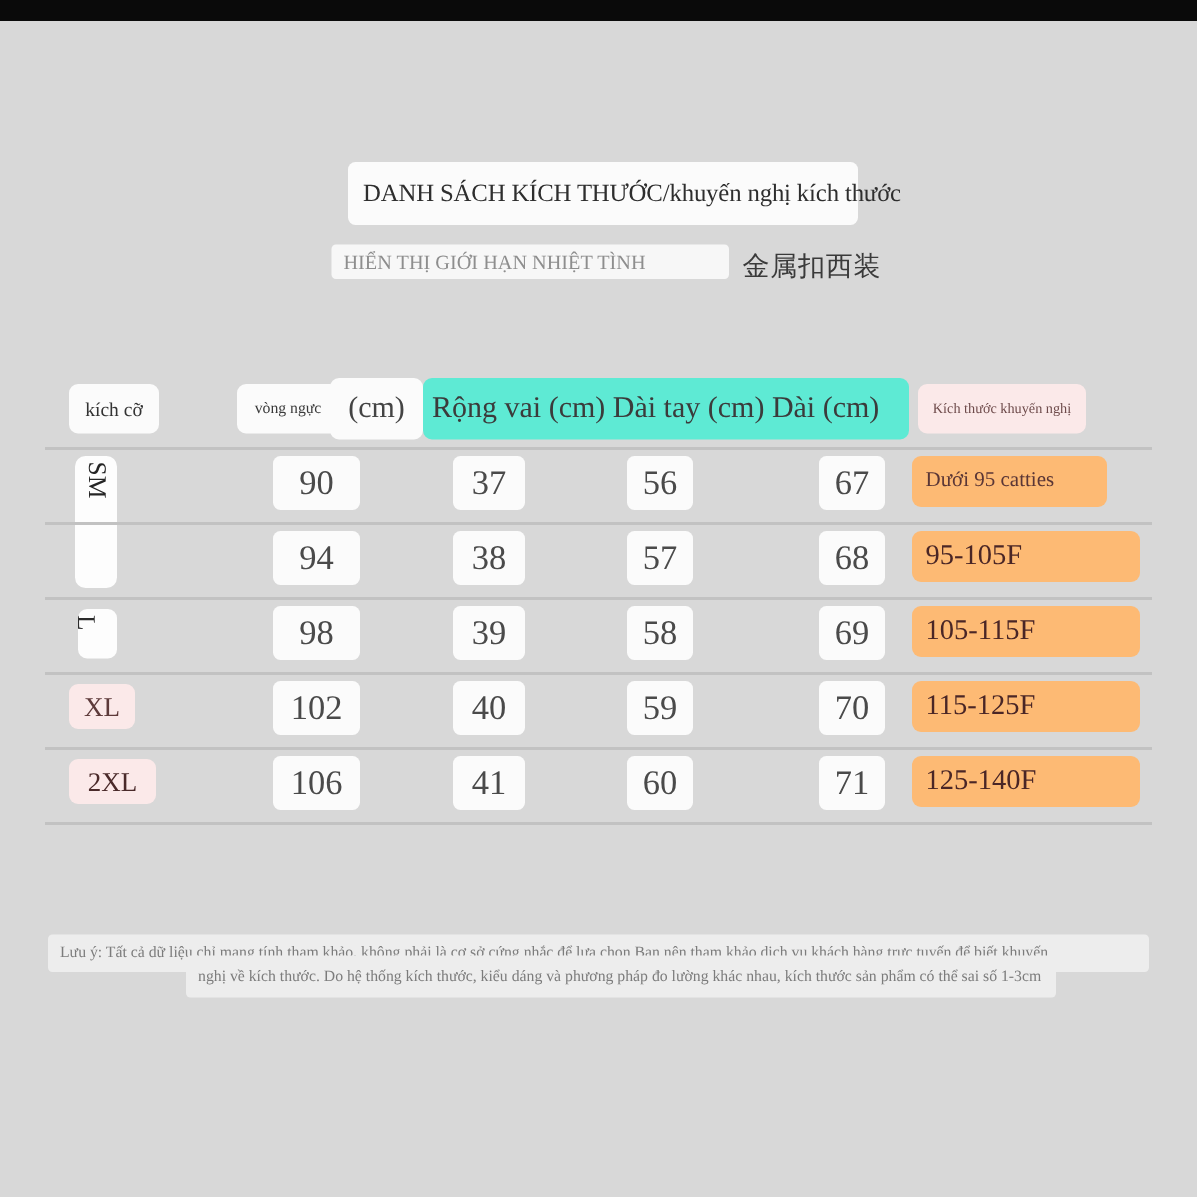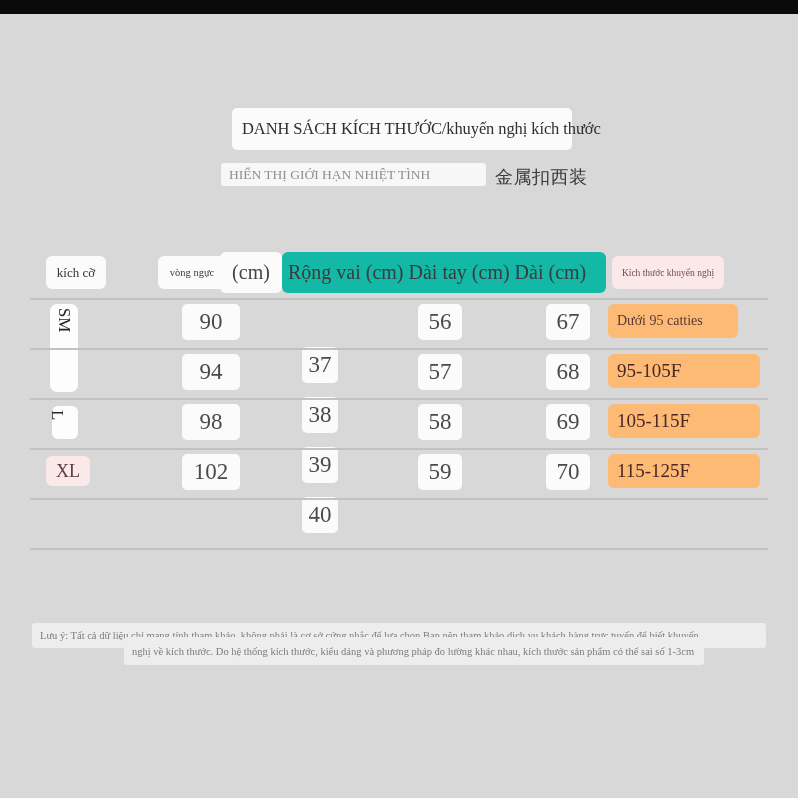--- a/index.html
+++ b/index.html
@@ -105,21 +105,21 @@
     white-space: nowrap;
   }
   .chip.pink {
     background: #fbe9e9;
   }
 
   
   .h-size   { left: 16px;  top: 8px;  width: 60px;  height: 33px; font-size: 13px; color: #333; }
   .h-bust-s { left: 128px; top: 8px;  width: 68px;  height: 33px; font-size: 10.5px; color: #3a3a3a; }
   .h-bust-c { left: 190px; top: 4px;  width: 62px;  height: 41px; font-size: 20px; color: #444; }
-  .h-wide   { left: 252px; top: 4px;  width: 324px; height: 41px; background: #14b8a6;
+  .h-wide   { left: 252px; top: 4px;  width: 324px; height: 41px; background: #5eead4;
               border-radius: 6px; justify-content: flex-start; padding-left: 6px;
               font-size: 20px; color: #3b3b3b; }
   .h-rec    { left: 582px; top: 8px;  width: 112px; height: 33px; font-size: 9.5px; color: #6e4b4b; }
 
   
   .sz-sm {
     left: 20px; top: 6px; width: 28px; height: 88px;
     background: #fdfdfd; border-radius: 7px;
     align-items: flex-start; padding-top: 6px;
   }
@@ -153,21 +153,21 @@
   
   .num {
     height: 36px;
     font-size: 23px;
     color: #4a4a4a;
     background: #fbfbfb;
     border-radius: 5px;
     top: 6px;
   }
   .c1 { left: 152px; width: 58px; }
-  .c2 { left: 272px; width: 36px; margin-top: 43px; }
+  .c2 { left: 272px; width: 48px; }
   .c3 { left: 388px; width: 44px; }
   .c4 { left: 516px; width: 44px; }
 
   
   .rec {
     top: 6px;
     height: 34px;
     background: #fdba74;
     border-radius: 6px;
     justify-content: flex-start;
@@ -259,20 +259,28 @@
     <div class="row">
       <div class="chip pink sz-xl">XL</div>
       <div class="chip num c1">102</div>
       <div class="chip num c2">40</div>
       <div class="chip num c3">59</div>
       <div class="chip num c4">70</div>
       <div class="chip rec wide">115-125F</div>
     </div>
     <div class="rule" style="top:250px"></div>
 
+    <div class="row">
+      <div class="chip pink sz-2xl">2XL</div>
+      <div class="chip num c1">106</div>
+      <div class="chip num c2">41</div>
+      <div class="chip num c3">60</div>
+      <div class="chip num c4">71</div>
+      <div class="chip rec wide">125-140F</div>
+    </div>
     <div class="rule" style="top:300px"></div>
 
   </div>
 
   <div class="foot foot-1">
     <span>Lưu ý: Tất cả dữ liệu chỉ mang tính tham khảo, không phải là cơ sở cứng nhắc để lựa chọn Bạn nên tham khảo dịch vụ khách hàng trực tuyến để biết khuyến</span>
   </div>
   <div class="foot foot-2">
     <span>nghị về kích thước. Do hệ thống kích thước, kiểu dáng và phương pháp đo lường khác nhau, kích thước sản phẩm có thể sai số 1-3cm</span>
   </div>

